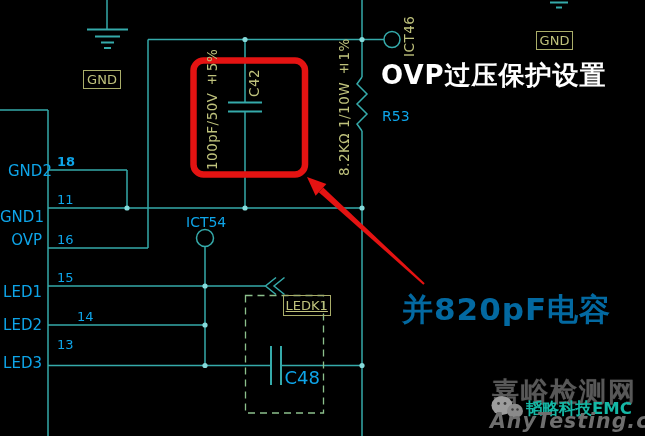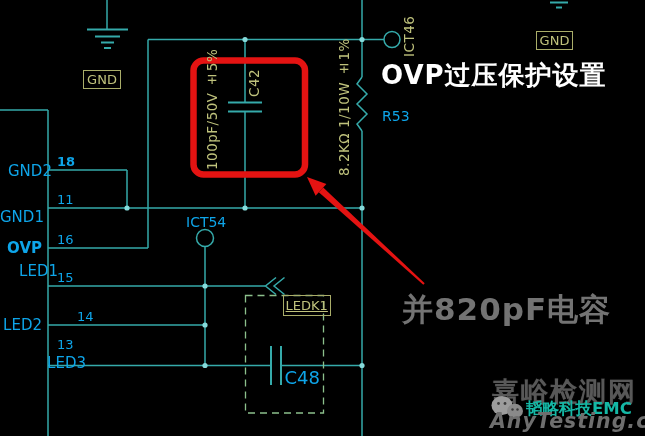--- a/index.html
+++ b/index.html
@@ -18,21 +18,21 @@
   .pin-num  { font-size:13px; }
   .netbox {
     position:absolute; border:1.2px solid #a9ad69; color:#bfc27c;
     display:flex; align-items:center; justify-content:center; font-size:13px;margin-top:20px;
   }
   .title-magenta {
     position:absolute; color:#ffffff; font-size:26px; font-weight:bold;
     letter-spacing:1px;
   }
   .note-red {
-    position:absolute; color:#737373; font-size:31px; font-weight:bold;
+    position:absolute; color:#0369a1; font-size:31px; font-weight:bold;
     letter-spacing:1px;
   }
   .wm-site {
     position:absolute; color:#585858; font-size:27px; font-weight:bold;
     letter-spacing:2px; text-shadow:0 0 1px #303030;
   }
   .wm-brand { position:absolute; color:#14b8a6; font-size:16.5px; font-weight:bold; }
   .wm-url {
     position:absolute; color:#6e6e6e; font-size:20.5px; font-weight:bold;
     font-style:italic; letter-spacing:1px;
@@ -135,24 +135,24 @@
 
   <div class="netbox" style="left:83px; top:50px; width:36px; height:17px;">
     <span>GND</span>
   </div>
   <div class="netbox" style="left:536px; top:11px; width:35px; height:17px;">
     <span>GND</span>
   </div>
 
   <div class="txt pin-name" style="top:163px;margin-left:8px;">GND2</div>
   <div class="txt pin-name" style="top:201px;margin-top:8px;">GND1</div>
-  <div class="txt pin-name" style="top:240px;font-weight:bold;">OVP</div>
-  <div class="txt pin-name" style="top:263px;padding-left:16px;">LED1</div>
+  <div class="txt pin-name" style="top:232px;">OVP</div>
+  <div class="txt pin-name" style="top:284px;">LED1</div>
   <div class="txt pin-name" style="top:317px;">LED2</div>
-  <div class="txt pin-name" style="top:355px;margin-left:44px;">LED3</div>
+  <div class="txt pin-name" style="top:355px;">LED3</div>
 
   <div class="txt pin-num" style="left:57px; top:155px;font-weight:bold;">18</div>
   <div class="txt pin-num" style="left:57px; top:193px;">11</div>
   <div class="txt pin-num" style="left:57px; top:233px;">16</div>
   <div class="txt pin-num" style="left:57px; top:271px;">15</div>
   <div class="txt pin-num" style="left:57px; top:310px;margin-left:20px;">14</div>
   <div class="txt pin-num" style="left:57px; top:338px;">13</div>
 
   <div class="vtext" style="left:401px; top:12px; width:15px; height:48px; font-size:13.5px;">ICT46</div>
   <div class="txt" style="left:186px; top:215px; font-size:14px;">ICT54</div>

